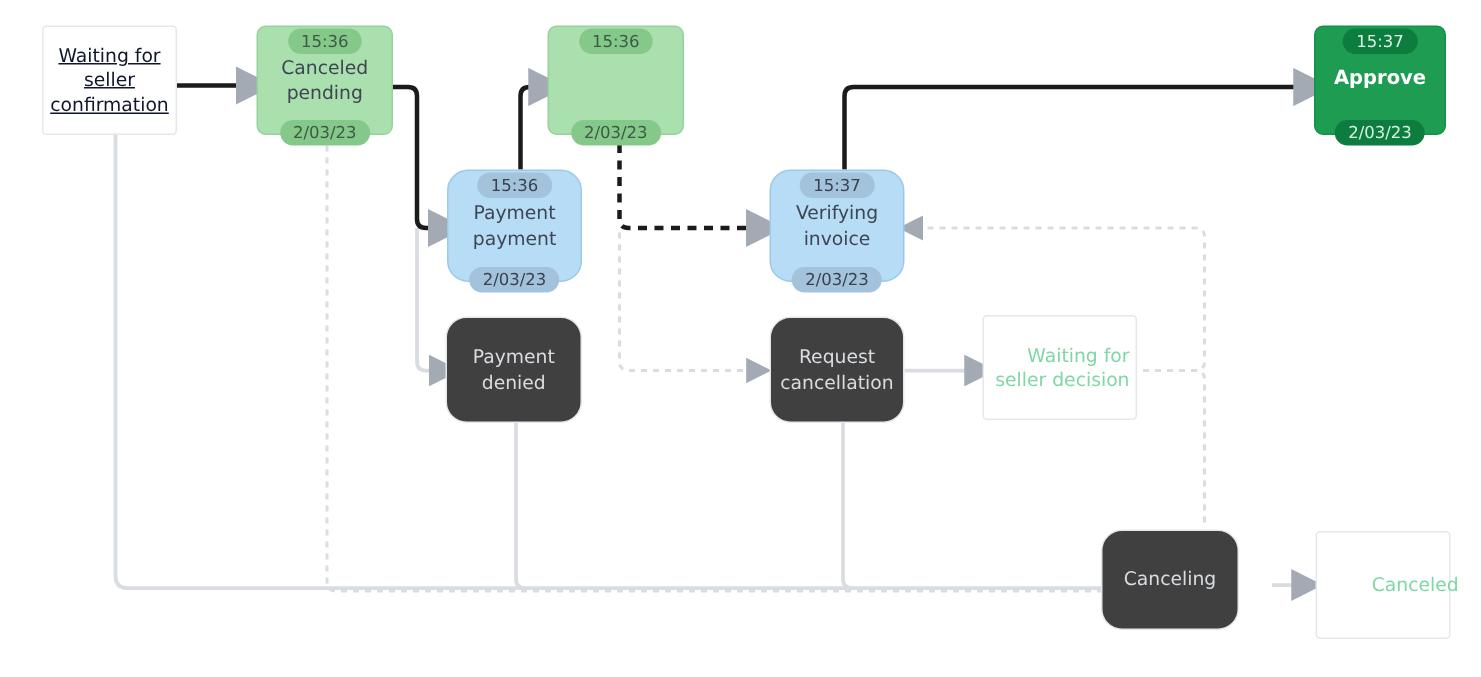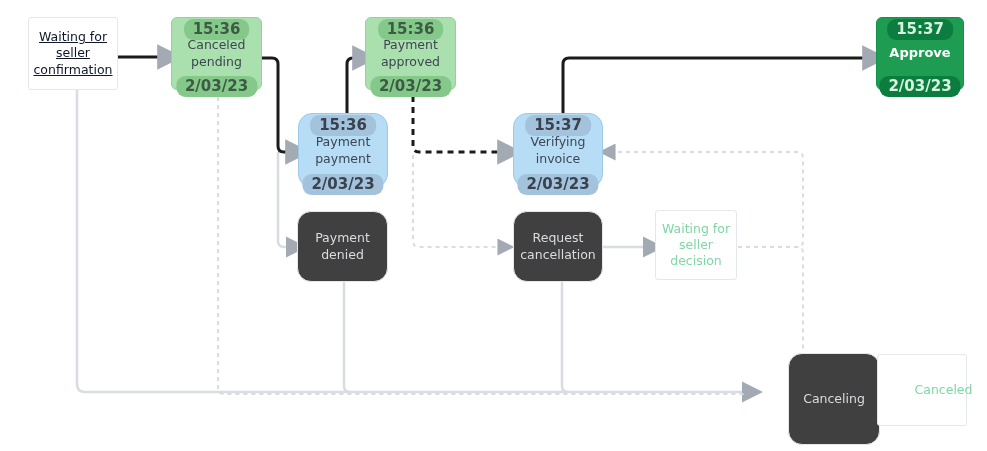--- a/index.html
+++ b/index.html
@@ -21,40 +21,40 @@
   .n-blue{background:#b6dcf6;border:1px solid #9bc9ea;border-radius:14px;}
   .n-dark{background:#1d9c52;border:1px solid #13924a;border-radius:6px;color:#ffffff;font-weight:bold;font-size:13px;}
   .n-ghost{background:#404040;border:1px solid #e4e7ec;border-radius:14px;color:#d9dce1;}
   .n-plain{background:#ffffff;border:1px solid #e4e7ec;border-radius:3px;}
   .t-mint{color:#0f172a;text-decoration:underline;}
   .t-green{color:#7fd7a5;}
 
   
   .badge{
     position:absolute;left:50%;transform:translateX(-50%);
-    font-size:15px;font-weight:bold;line-height:1;
+    font-size:11px;font-weight:normal;line-height:1;
     padding:3px 9px;border-radius:9px;white-space:nowrap;z-index:2;
   }
   .badge.time{top:1px;}
   .badge.date{bottom:-8px;}
   .bg-green{background:#85c98a;color:#3c5a44;}
   .bg-blue{background:#a3c3dd;color:#39424e;}
   .bg-dark{background:#0c7d3e;color:#d6f2e1;}
 
   
   .pos-wfsc{left:28px;top:17px;width:90px;height:73px;}
   .pos-payment-pending{left:171px;top:17px;width:91px;height:73px;}
   .pos-payment-approved{left:365px;top:17px;width:91px;height:73px;}
   .pos-invoiced{left:876px;top:17px;width:88px;height:73px;}
   .pos-approve-payment{left:298px;top:113px;width:90px;height:75px;}
   .pos-verifying-invoice{left:513px;top:113px;width:90px;height:75px;}
   .pos-payment-denied{left:297px;top:211px;width:91px;height:71px;}
   .pos-request-cancellation{left:513px;top:211px;width:90px;height:71px;justify-content:center;}
-  .pos-wfsd{left:655px;top:210px;width:82px;height:70px;}
-  .pos-canceling{left:788px;top:353px;width:92px;height:92px;}
+  .pos-wfsd{left:655px;top:210px;width:103px;height:70px;text-align:right;}
+  .pos-canceling{left:734px;top:353px;width:92px;height:67px;}
   .pos-canceled{left:877px;top:354px;width:90px;height:72px;padding-left:43px;}
 
   
   .e-black{stroke:#1b1b1b;stroke-width:3;fill:none;}
   .e-black-d{stroke:#1b1b1b;stroke-width:3;fill:none;stroke-dasharray:6 5;}
   .e-gray{stroke:#d9dce1;stroke-width:2.5;fill:none;}
   .e-gray-d{stroke:#d9dce1;stroke-width:2;fill:none;stroke-dasharray:4 4;}
 </style>
 </head>
 <body>
@@ -91,21 +91,20 @@
   </div>
 
   <div class="node n-green pos-payment-pending">
     <span class="badge time bg-green">15:36</span>
     <span class="label">Canceled pending</span>
     <span class="badge date bg-green">2/03/23</span>
   </div>
 
   <div class="node n-green pos-payment-approved">
     <span class="badge time bg-green">15:36</span>
-    <span class="label">Payment approved</span>
     <span class="badge date bg-green">2/03/23</span>
   </div>
 
   <div class="node n-dark pos-invoiced">
     <span class="badge time bg-dark">15:37</span>
     <span class="label">Approve</span>
     <span class="badge date bg-dark">2/03/23</span>
   </div>
 
   <div class="node n-blue pos-approve-payment">

